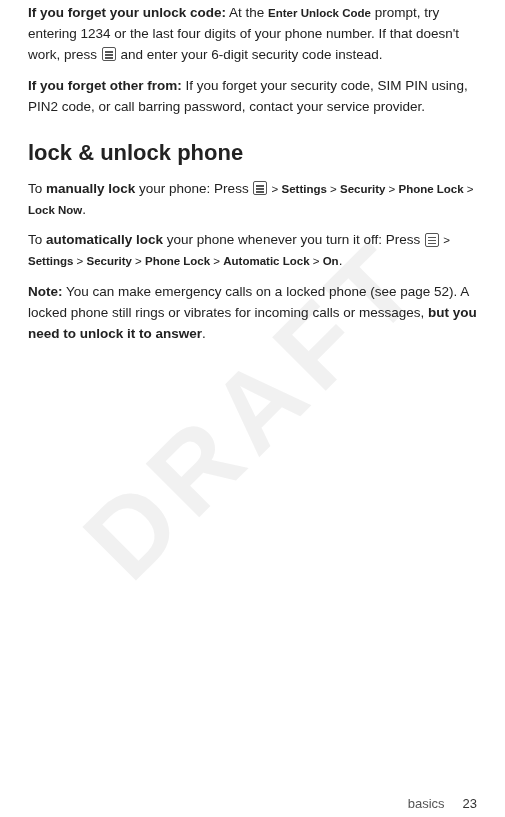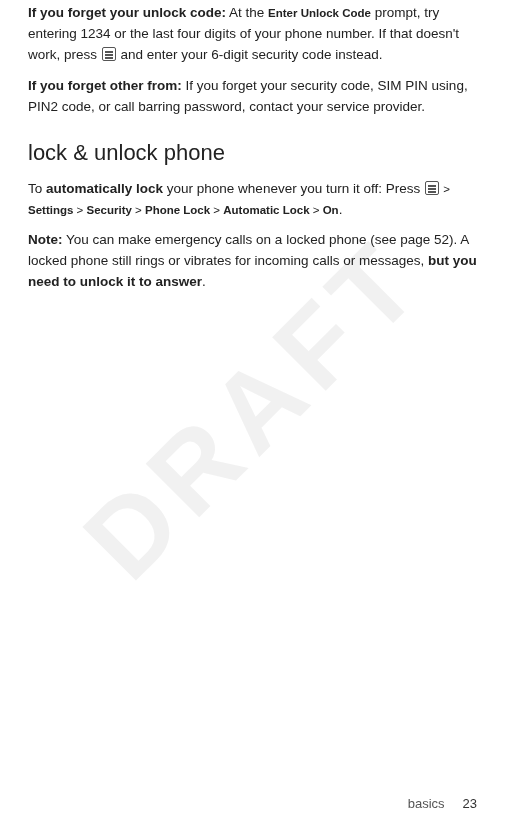--- a/index.html
+++ b/index.html
@@ -36,21 +36,21 @@
     p {
       margin-bottom: 10px;
       font-size: 13.5px;
       line-height: 1.55;
     }
     .bold-label {
       font-weight: bold;
     }
     .section-heading {
       font-size: 22px;
-      font-weight: normal;
+      font-weight: bold;
       margin: 18px 0 10px 0;
       color: #222;
       border-bottom: none;
     }
     .menu-path {
       font-size: 11.5px;
       font-family: 'Arial', sans-serif;
     }
     .menu-path-bold {
       font-weight: bold;
@@ -109,20 +109,23 @@
   </p>
 
   <p>
     <span class="bold-label">If you forget other from:</span>
     <span> If you forget your security code, SIM PIN using, PIN2 code, or call barring password, contact your service provider.</span>
   </p>
 
   <h2 class="section-heading">lock &amp; unlock phone</h2>
 
 
+  <p>
+    <span>To </span><span class="bold-label">manually lock</span><span> your phone: Press </span><span class="menu-icon"></span><span class="menu-path"> &gt; <span class="menu-path-bold">Settings</span> &gt; <span class="menu-path-bold">Security</span> &gt; <span class="menu-path-bold">Phone Lock</span> &gt; <span class="menu-path-bold">Lock Now</span></span><span>.</span>
+  </p>
 
   <p>
     <span>To </span><span class="bold-label">automatically lock</span><span> your phone whenever you turn it off: Press </span><span class="menu-icon"></span><span class="menu-path"> &gt; <span class="menu-path-bold">Settings</span> &gt; <span class="menu-path-bold">Security</span> &gt; <span class="menu-path-bold">Phone Lock</span> &gt; <span class="menu-path-bold">Automatic Lock</span> &gt; <span class="menu-path-bold">On</span></span><span>.</span>
   </p>
 
   <p>
     <span class="bold-label">Note:</span><span> You can make emergency calls on a locked phone (see page 52). A locked phone still rings or vibrates for incoming calls or messages, </span><span class="bold-label">but you need to unlock it to answer</span><span>.</span>
   </p>
 
 </div>

